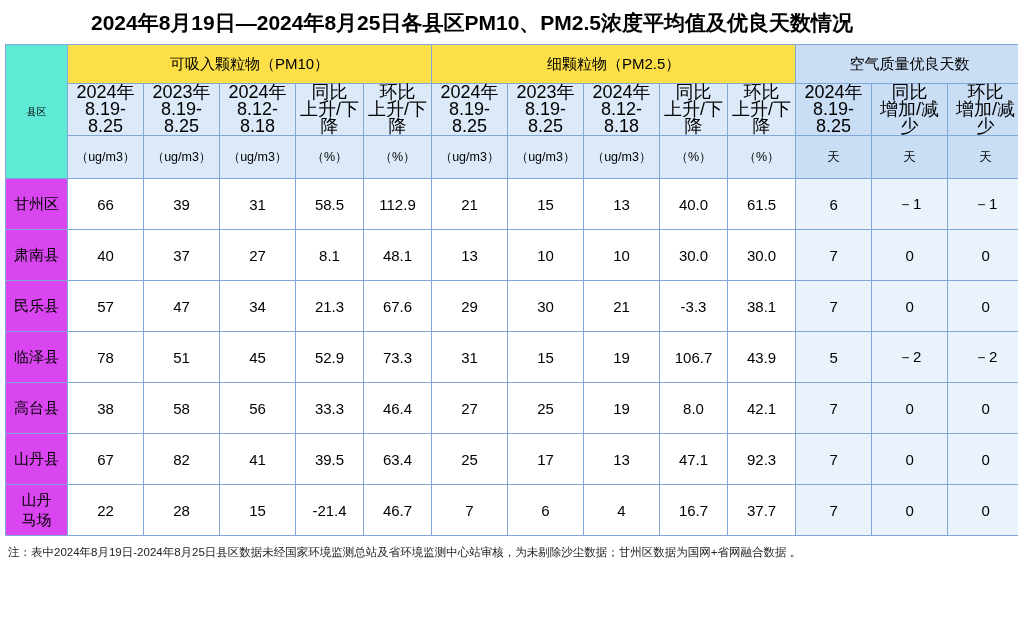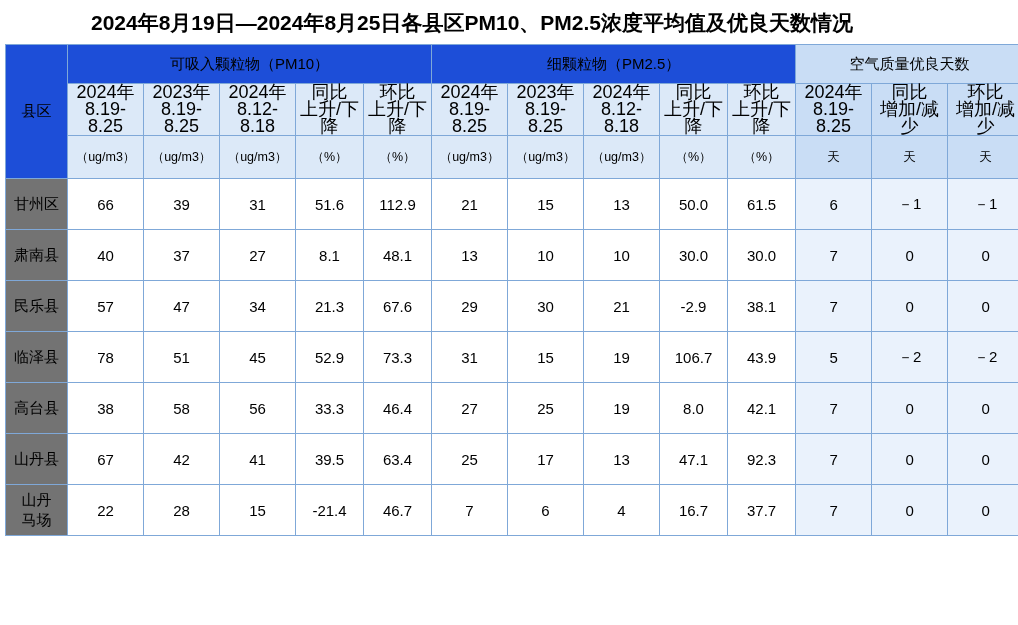--- a/index.html
+++ b/index.html
@@ -38,52 +38,52 @@
   table.grid td, table.grid th {
     border: 1px solid #7fa8d8;
     text-align: center;
     vertical-align: middle;
     font-weight: normal;
     color: #000000;
     padding: 0;
   }
   
   .hdr-grp {
-    background: #1d4ed8;
+    background: #fde047;
     font-size: 15px;
     font-weight: bold;
     height: 38px;
   }
   .hdr-sub {
     background: #dce9f8;
     font-size: 18px;
     line-height: 17px;
     height: 46px;
   }
   .hdr-unit {
     background: #dce9f8;
     font-size: 12.5px;
     height: 42px;
     margin-top: 36px;
   }
   .hdr-corner {
-    background: #1d4ed8;
-    font-size: 15px;
+    background: #5eead4;
+    font-size: 10px;
     font-weight: bold;
   }
   
   .grp3 {
     background: #c9ddf5;
   }
   .grp3b {
     background: #c9ddf5;
   }
   
   .rowname {
-    background: #737373;
+    background: #d946ef;
     font-size: 15px;
     color: #1a1a1a;
     height: 50px;
   }
   .rowname.two-line {
     line-height: 20px;
     font-size: 15px;
   }
   td.val {
     background: #ffffff;
@@ -203,26 +203,26 @@
         <th class="hdr-unit grp3b">天</th>
         <th class="hdr-unit grp3b">天</th>
       </tr>
     </thead>
     <tbody>
       <tr>
         <td class="rowname">甘州区</td>
         <td class="val">66</td>
         <td class="val">39</td>
         <td class="val">31</td>
-        <td class="val">51.6</td>
+        <td class="val">58.5</td>
         <td class="val">112.9</td>
         <td class="val">21</td>
         <td class="val">15</td>
         <td class="val">13</td>
-        <td class="val">50.0</td>
+        <td class="val">40.0</td>
         <td class="val">61.5</td>
         <td class="val g3">6</td>
         <td class="val g3">－1</td>
         <td class="val g3">－1</td>
       </tr>
       <tr>
         <td class="rowname">肃南县</td>
         <td class="val">40</td>
         <td class="val">37</td>
         <td class="val">27</td>
@@ -240,21 +240,21 @@
       <tr>
         <td class="rowname">民乐县</td>
         <td class="val">57</td>
         <td class="val">47</td>
         <td class="val">34</td>
         <td class="val">21.3</td>
         <td class="val">67.6</td>
         <td class="val">29</td>
         <td class="val">30</td>
         <td class="val">21</td>
-        <td class="val">-2.9</td>
+        <td class="val">-3.3</td>
         <td class="val">38.1</td>
         <td class="val g3">7</td>
         <td class="val g3">0</td>
         <td class="val g3">0</td>
       </tr>
       <tr>
         <td class="rowname">临泽县</td>
         <td class="val">78</td>
         <td class="val">51</td>
         <td class="val">45</td>
@@ -281,21 +281,21 @@
         <td class="val">19</td>
         <td class="val">8.0</td>
         <td class="val">42.1</td>
         <td class="val g3">7</td>
         <td class="val g3">0</td>
         <td class="val g3">0</td>
       </tr>
       <tr>
         <td class="rowname">山丹县</td>
         <td class="val">67</td>
-        <td class="val">42</td>
+        <td class="val">82</td>
         <td class="val">41</td>
         <td class="val">39.5</td>
         <td class="val">63.4</td>
         <td class="val">25</td>
         <td class="val">17</td>
         <td class="val">13</td>
         <td class="val">47.1</td>
         <td class="val">92.3</td>
         <td class="val g3">7</td>
         <td class="val g3">0</td>
@@ -316,14 +316,15 @@
         <td class="val">4</td>
         <td class="val">16.7</td>
         <td class="val">37.7</td>
         <td class="val g3">7</td>
         <td class="val g3">0</td>
         <td class="val g3">0</td>
       </tr>
     </tbody>
   </table>
 
+  <div class="note">注：表中2024年8月19日-2024年8月25日县区数据未经国家环境监测总站及省环境监测中心站审核，为未剔除沙尘数据；甘州区数据为国网+省网融合数据 。</div>
 
 </div>
 
 </body></html>

